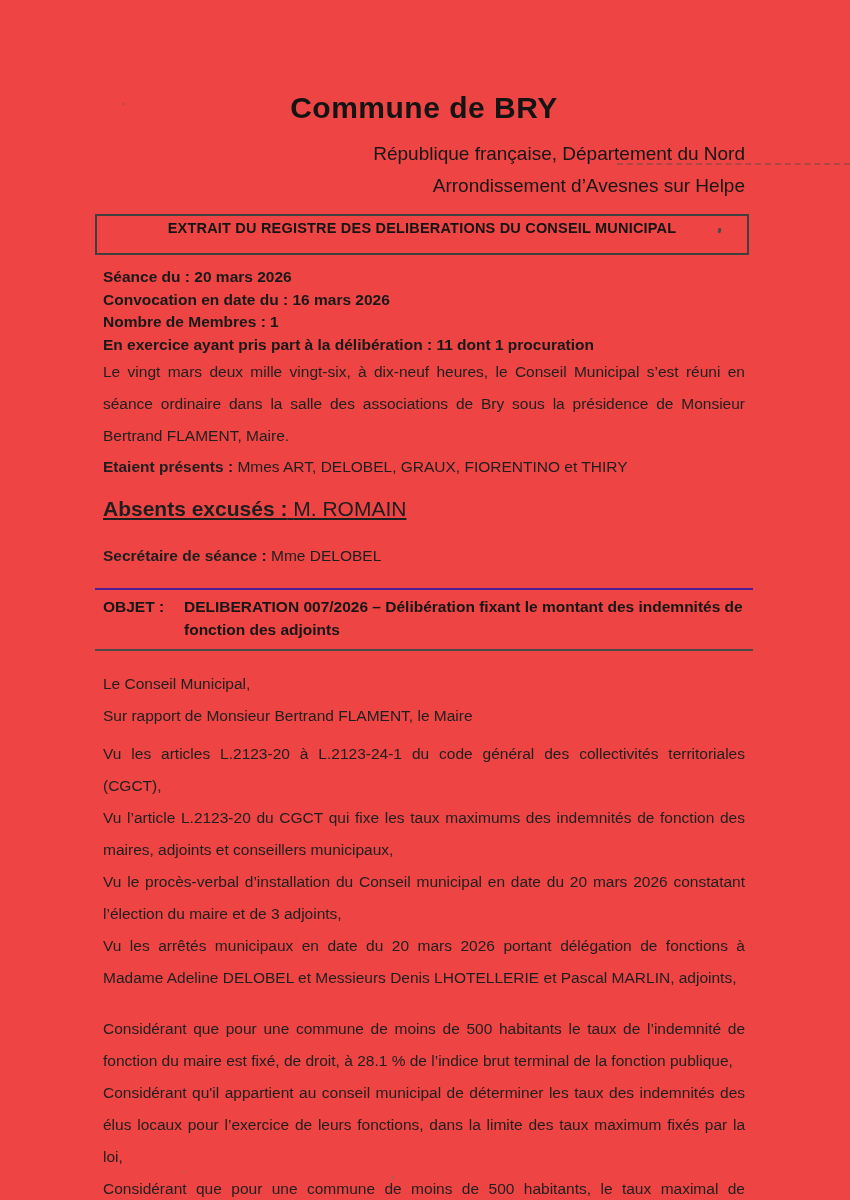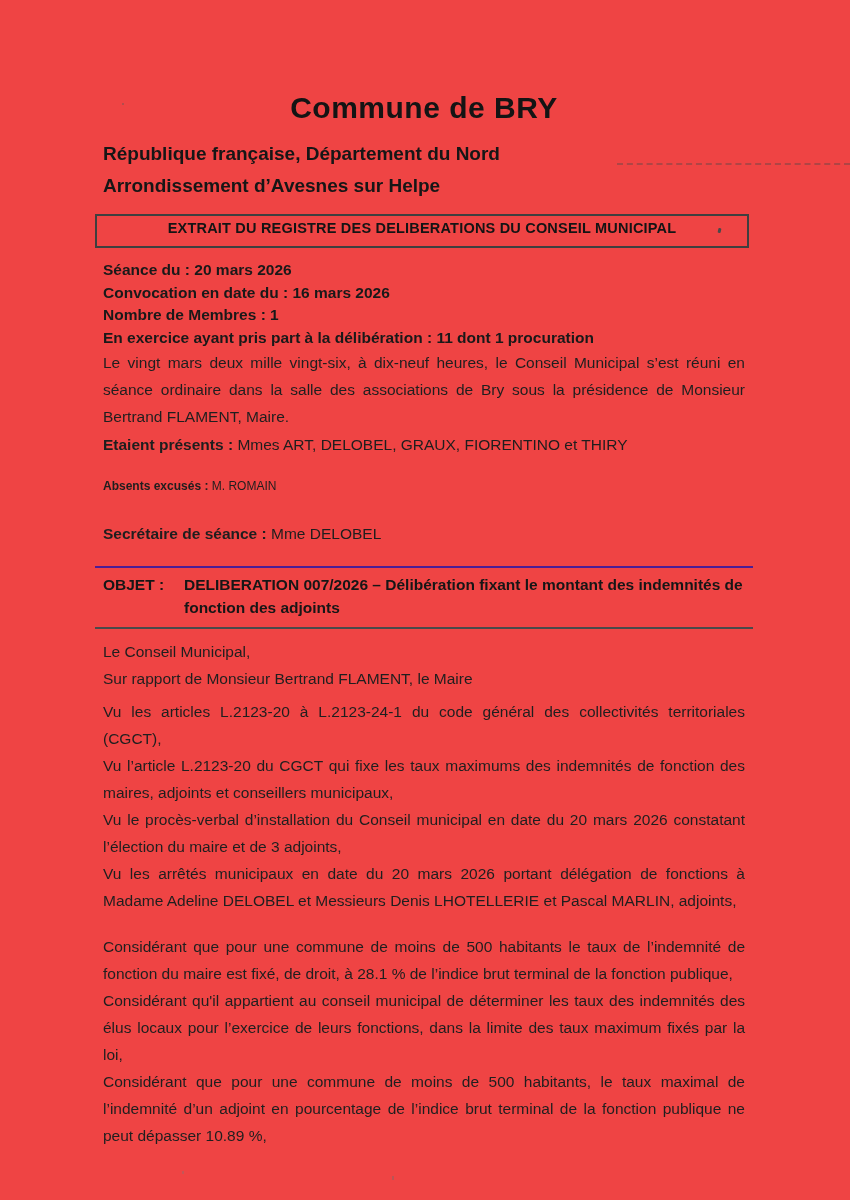--- a/index.html
+++ b/index.html
@@ -17,66 +17,66 @@
   h1.doc-title{
     margin:0;padding:0;
     font-size:30px;line-height:32px;
     font-weight:bold;color:#141414;
     text-align:center;
     letter-spacing:.5px;
   }
   .subtitle{
     margin-top:19px;
     font-size:19px;line-height:22px;
-    font-weight:bold;color:#161616;
-    text-align:left;
+    font-weight:normal;color:#161616;
+    text-align:right;
   }
   .subtitle.second{margin-top:10px;}
   .extrait-box{
     position:relative;
     margin:17px 0 0 -8px;
     width:654px;
     border:2px solid #3f3f3f;
     box-sizing:border-box;
-    padding:4px 6px 10px;
+    padding:4px 6px 17px;
     text-align:center;
     font-size:14.5px;font-weight:bold;color:#141414;
     letter-spacing:.2px;
   }
   .speck{
     position:absolute;right:26px;top:12px;
     width:3px;height:5px;background:#4a4a4a;
     border-radius:1px;transform:rotate(12deg);
   }
   .meta-block{margin-top:11px;font-size:15.5px;font-weight:bold;color:#191919;}
   .meta-block .meta-line{line-height:22.5px;}
   p.para{
     margin:0;padding:0;
-    font-size:15.5px;line-height:27px;color:#1f1f1f;
+    font-size:15.5px;line-height:32px;color:#1f1f1f;
   }
   .justify{text-align:justify;}
   .intro{margin-top:14px;}
   .presents-block{margin-top:3px;font-size:15.5px;line-height:23px;}
   .presents-indent{padding-left:89px;}
-  .absents-block{margin-top:19px;font-size:12px;line-height:23px;}
+  .absents-block{margin-top:19px;font-size:21px;line-height:23px;text-decoration:underline;}
   .secretaire-block{margin-top:24px;font-size:15.5px;line-height:23px;}
   .objet{
     display:flex;
     margin:21px 0 0 -8px;
     width:658px;
     border-top:2px solid #4c1d95;
     border-bottom:2px solid #4a4a4a;
     padding:5px 0 8px 8px;
     box-sizing:border-box;
     font-size:15.5px;line-height:23px;
     font-weight:bold;color:#161616;
   }
   .objet-label{flex:none;width:81px;}
   .objet-title{flex:none;width:562px;}
-  .body-intro{margin-top:9px;}
+  .body-intro{margin-top:17px;}
   .vu-block{margin-top:6px;}
   .considerant-block{margin-top:19px;}
   .closing-line{margin-top:13px;padding-left:7px;}
   
   .scan-dash-line{
     position:absolute;top:163px;left:617px;width:233px;height:0;
     border-top:2px dashed rgba(70,70,70,.38);
   }
   .scan-speck-a{position:absolute;left:122px;top:103px;width:2px;height:2px;background:rgba(90,90,90,.4);}
   .scan-speck-b{position:absolute;left:182px;top:1171px;width:2px;height:3px;background:rgba(120,120,120,.35);}

